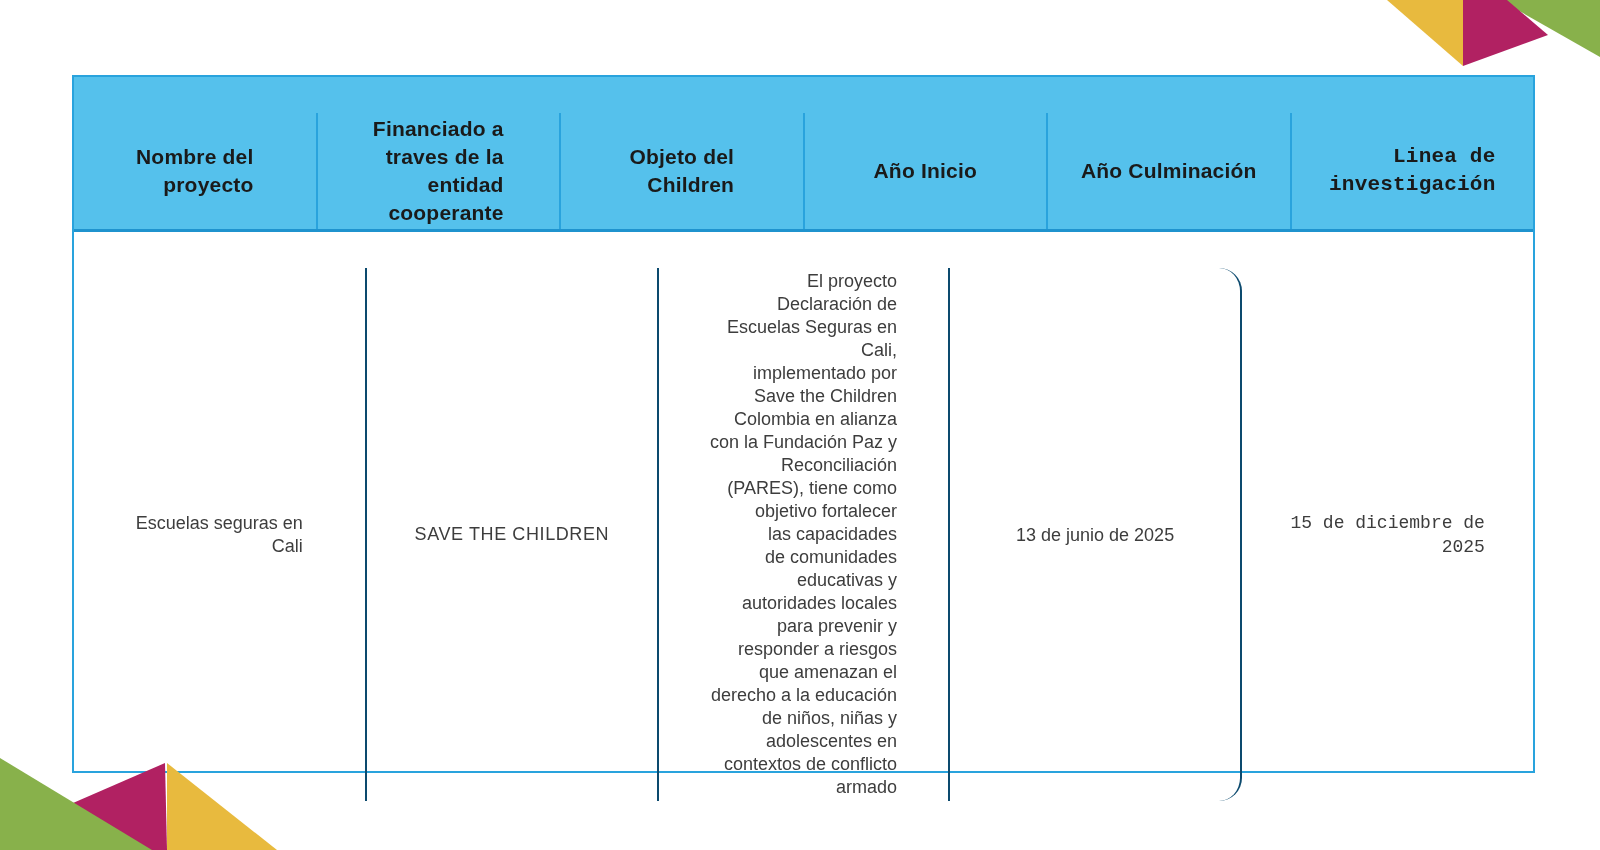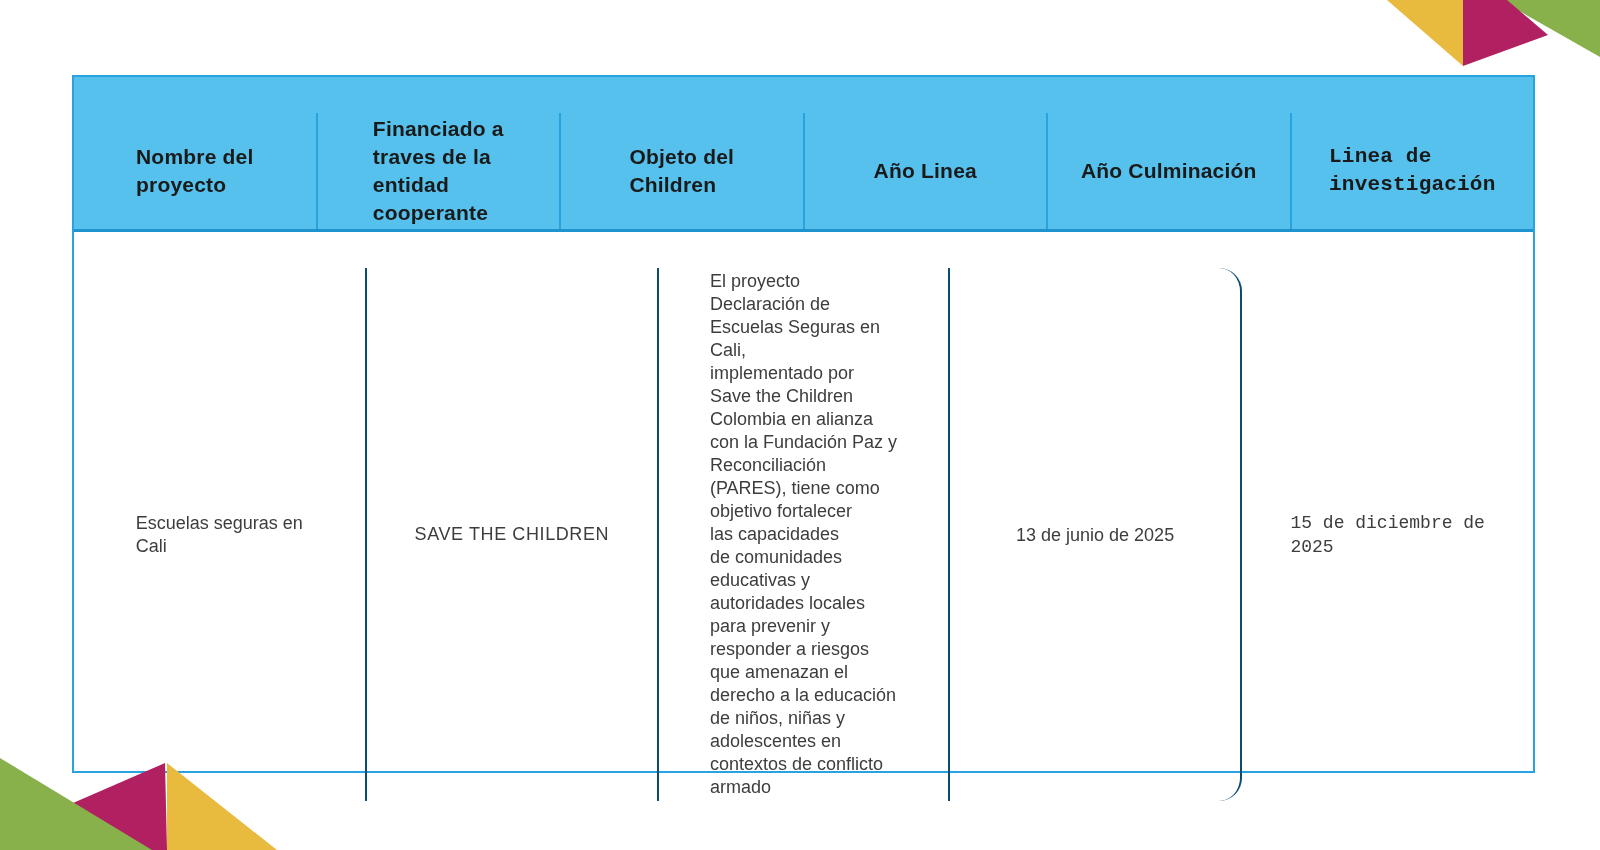--- a/index.html
+++ b/index.html
@@ -43,21 +43,21 @@
   }
   .body-row {
     flex: 1;
     display: flex;
   }
   .cell {
     flex: 1 1 0;
     display: flex;
     align-items: center;
     justify-content: center;
-    text-align: left;
+    text-align: right;
     white-space: pre-line;
     box-sizing: border-box;
     padding: 2px 4px;
     overflow: hidden;
     margin-top: 36px;
   }
   .header-row .cell { border-right: 2px solid #29A3DD; }
   .body-row .cell   { border-right: 2px solid #0c4a6e; }
   .header-row .cell:last-child,
   .body-row .cell:last-child { border-right: none; font-family: Liberation Mono, monospace; }
@@ -91,21 +91,21 @@
   <div class="projects-table">
     <div class="header-row">
       <div class="cell hcell">Nombre del
 proyecto</div>
       <div class="cell hcell">Financiado a
 traves de la
 entidad
 cooperante</div>
       <div class="cell hcell">Objeto del
 Children</div>
-      <div class="cell hcell">Año Linea</div>
+      <div class="cell hcell">Año Inicio</div>
       <div class="cell hcell">Año Culminación</div>
       <div class="cell hcell">Linea de
 investigación</div>
     </div>
     <div class="body-row">
       <div class="cell bcell col-nombre">Escuelas seguras en
 Cali</div>
       <div class="cell bcell col-entidad">SAVE THE CHILDREN</div>
       <div class="cell bcell col-objeto">El proyecto
 Declaración de

